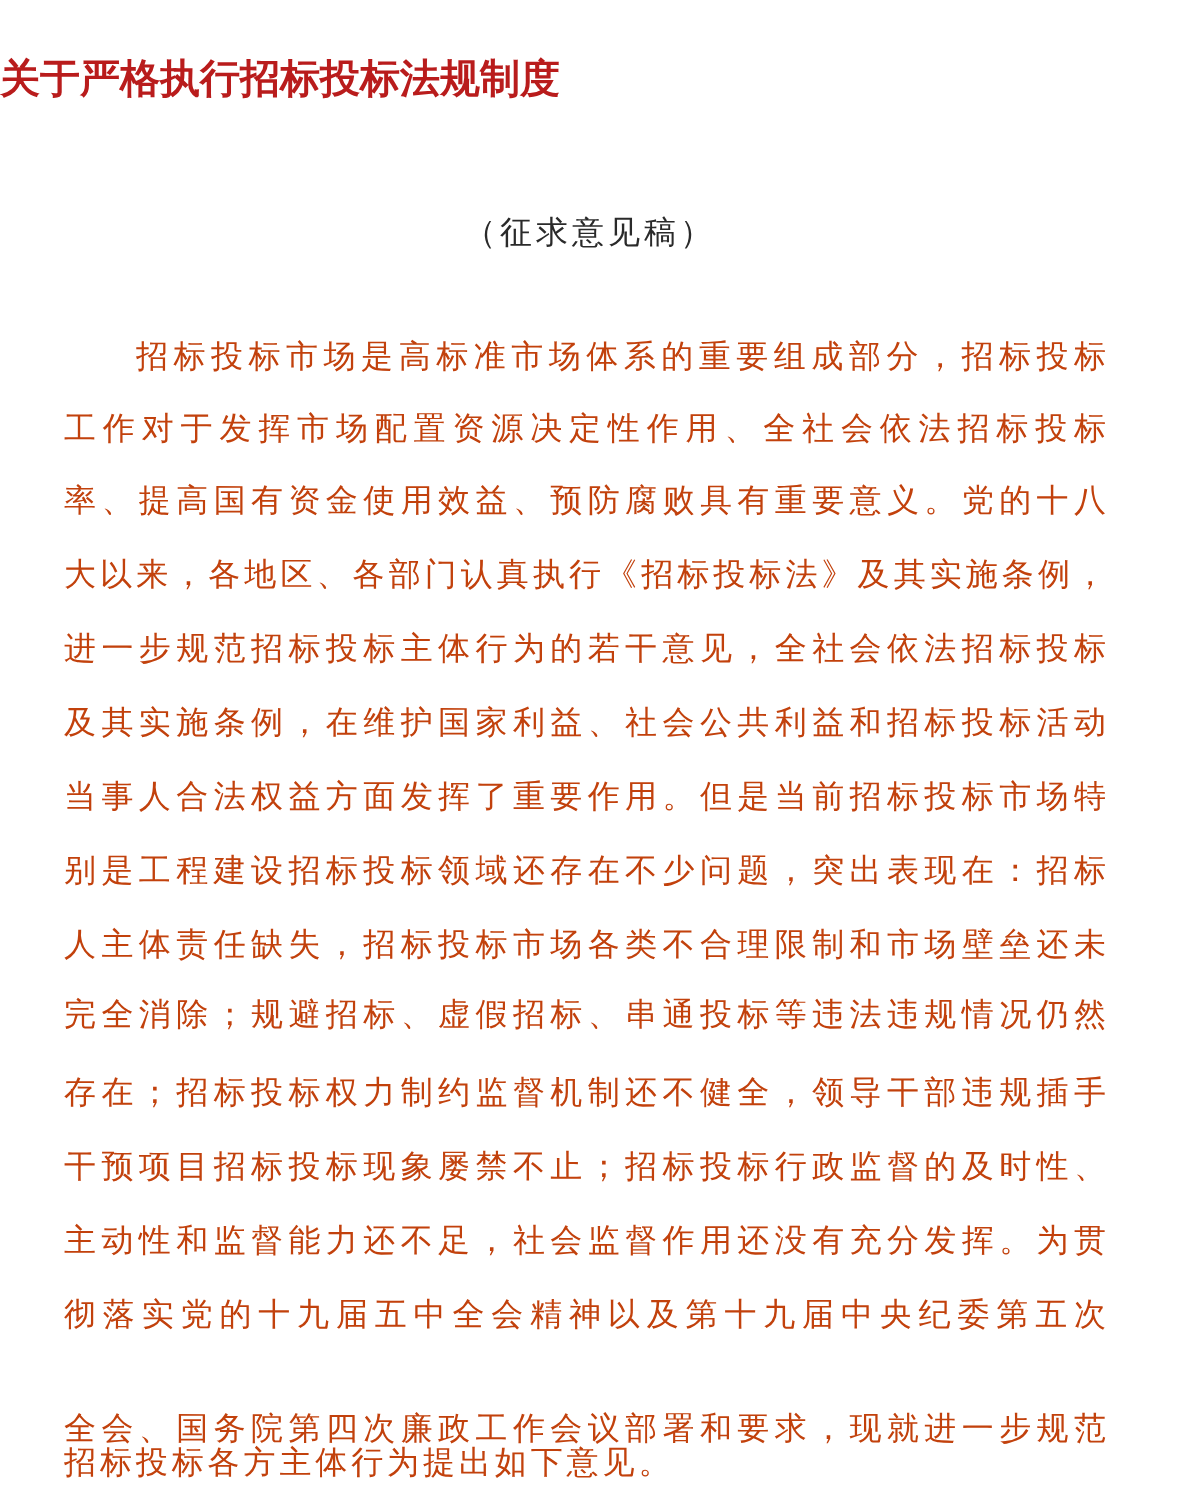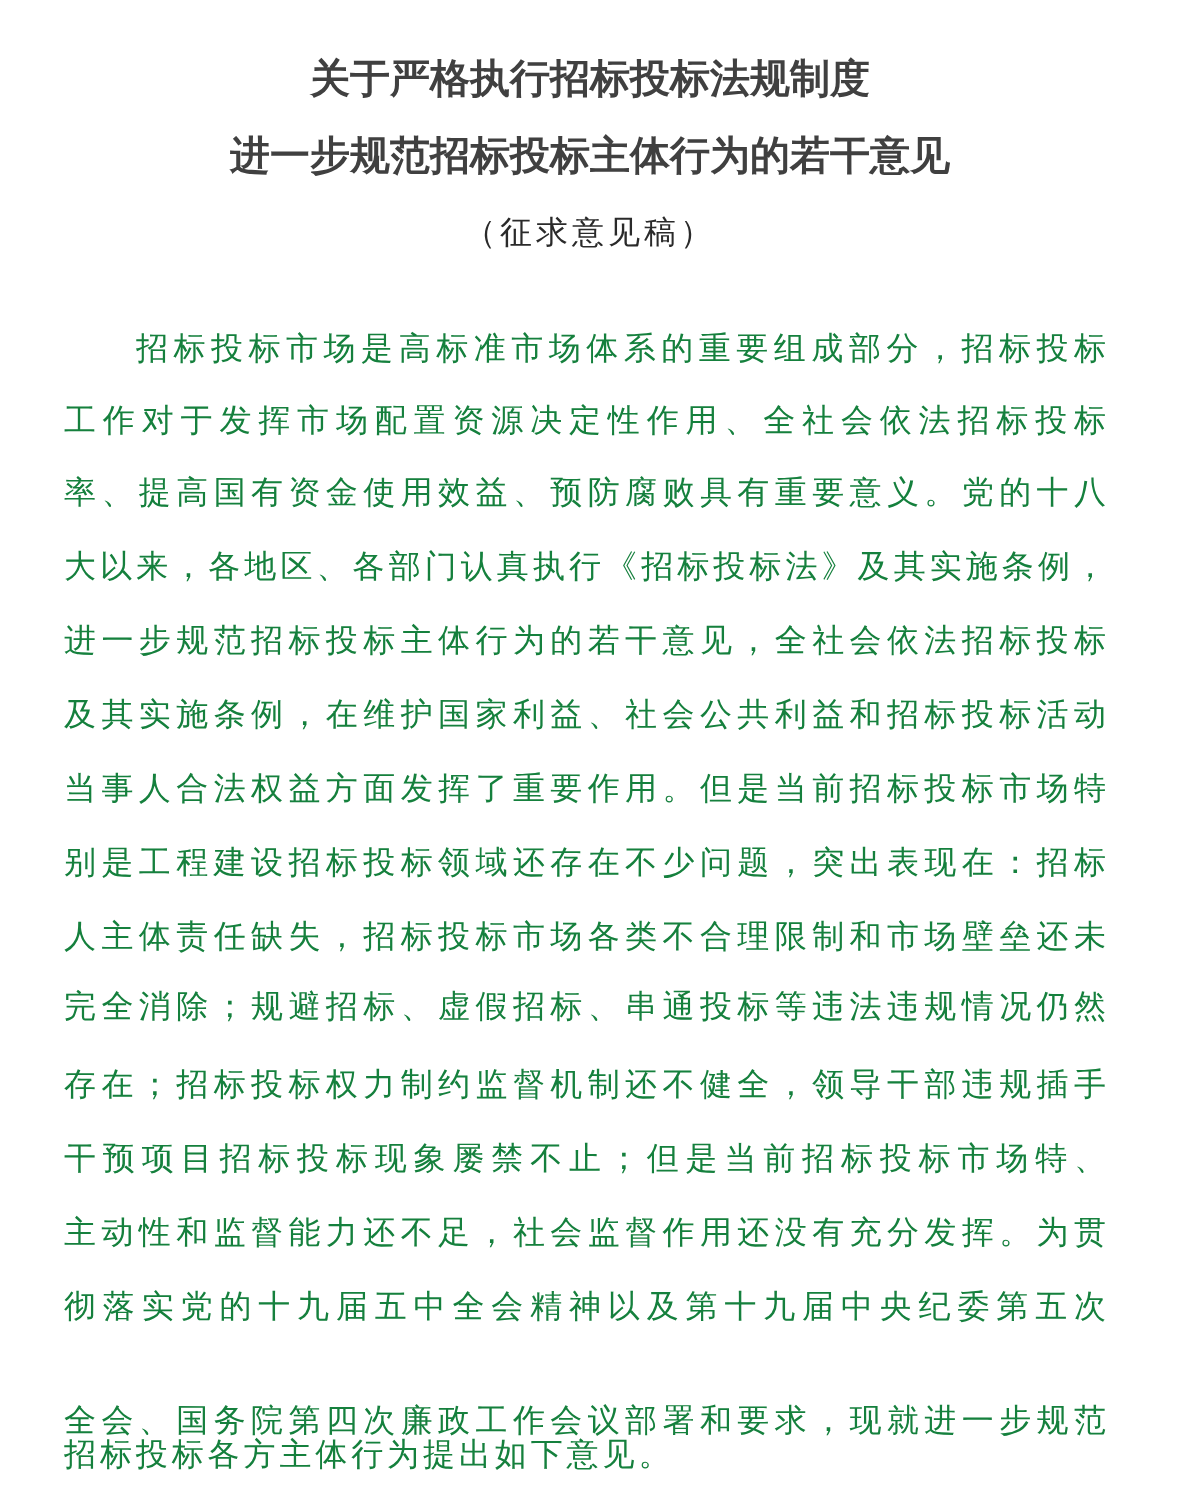--- a/index.html
+++ b/index.html
@@ -18,27 +18,27 @@
       position: absolute;
       left: 0;
       top: 0;
       width: 1180px;
       height: 1506px;
     }
     .title {
       position: absolute;
       left: 0;
       width: 1180px;
-      text-align: center;
+      text-align: left;
       font-family: "DejaVu Serif", "Liberation Serif", serif;
       font-weight: bold;
       font-size: 40px;
       line-height: 48px;
       letter-spacing: 0px;
-      color: #404040;
+      color: #b91c1c;
       white-space: nowrap;
     }
     .title.line1 { top: 54px; }
     .title.line2 { top: 131px; }
     .subtitle {
       position: absolute;
       left: 0;
       width: 1180px;
       top: 212px;
       text-align: center;
@@ -49,47 +49,47 @@
       color: #2a2a2a;
       white-space: nowrap;
     }
     .body-line {
       position: absolute;
       left: 64px;
       width: 1042px;
       font-family: Liberation Serif, serif;
       font-size: 32px;
       line-height: 40px;
-      color: #15803d;
+      color: #c2410c;
       white-space: nowrap;
       text-align: justify;
       text-align-last: justify;
+      margin-top: 8px;
     }
     .body-line.first { left: 136px; width: 970px; }
     .body-line.last { text-align-last: left; letter-spacing: 3.9px; }
   </style>
 </head>
 <body>
 
 <div class="page">
   <div class="title line1">关于严格执行招标投标法规制度</div>
-  <div class="title line2">进一步规范招标投标主体行为的若干意见</div>
   <div class="subtitle">（征求意见稿）</div>
 
   <div>
     <div class="body-line first" style="top:328px">招标投标市场是高标准市场体系的重要组成部分，招标投标</div>
     <div class="body-line" style="top:400px">工作对于发挥市场配置资源决定性作用、全社会依法招标投标</div>
     <div class="body-line" style="top:472px">率、提高国有资金使用效益、预防腐败具有重要意义。党的十八</div>
     <div class="body-line" style="top:546px">大以来，各地区、各部门认真执行《招标投标法》及其实施条例，</div>
     <div class="body-line" style="top:620px">进一步规范招标投标主体行为的若干意见，全社会依法招标投标</div>
     <div class="body-line" style="top:694px">及其实施条例，在维护国家利益、社会公共利益和招标投标活动</div>
     <div class="body-line" style="top:768px">当事人合法权益方面发挥了重要作用。但是当前招标投标市场特</div>
     <div class="body-line" style="top:842px">别是工程建设招标投标领域还存在不少问题，突出表现在：招标</div>
     <div class="body-line" style="top:916px">人主体责任缺失，招标投标市场各类不合理限制和市场壁垒还未</div>
     <div class="body-line" style="top:986px">完全消除；规避招标、虚假招标、串通投标等违法违规情况仍然</div>
     <div class="body-line" style="top:1064px">存在；招标投标权力制约监督机制还不健全，领导干部违规插手</div>
-    <div class="body-line" style="top:1138px">干预项目招标投标现象屡禁不止；但是当前招标投标市场特、</div>
+    <div class="body-line" style="top:1138px">干预项目招标投标现象屡禁不止；招标投标行政监督的及时性、</div>
     <div class="body-line" style="top:1212px">主动性和监督能力还不足，社会监督作用还没有充分发挥。为贯</div>
     <div class="body-line" style="top:1286px">彻落实党的十九届五中全会精神以及第十九届中央纪委第五次</div>
     <div class="body-line" style="top:1400px">全会、国务院第四次廉政工作会议部署和要求，现就进一步规范</div>
     <div class="body-line last" style="top:1434px">招标投标各方主体行为提出如下意见。</div>
   </div>
 </div>
 
 </body></html>

